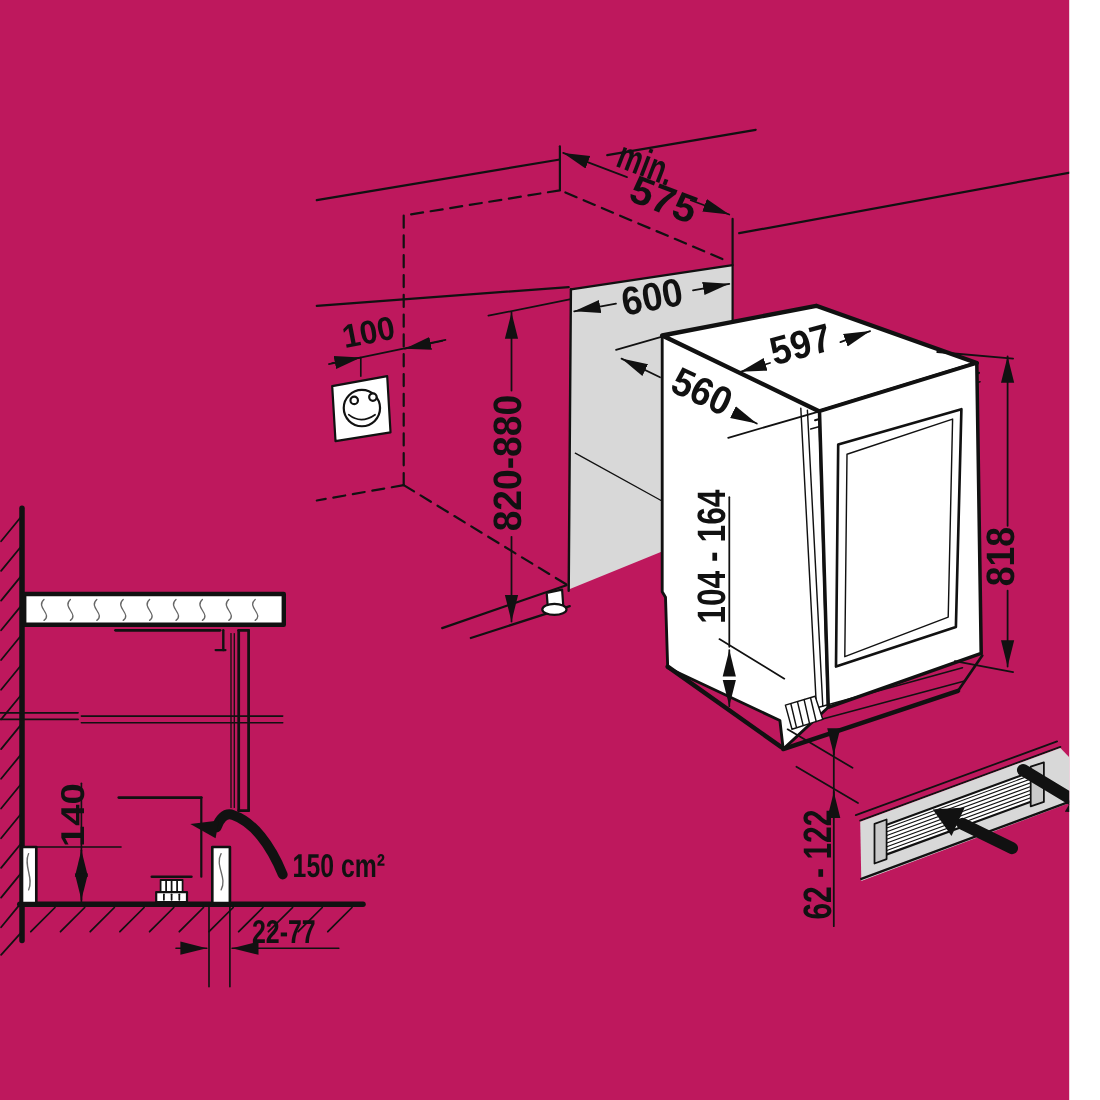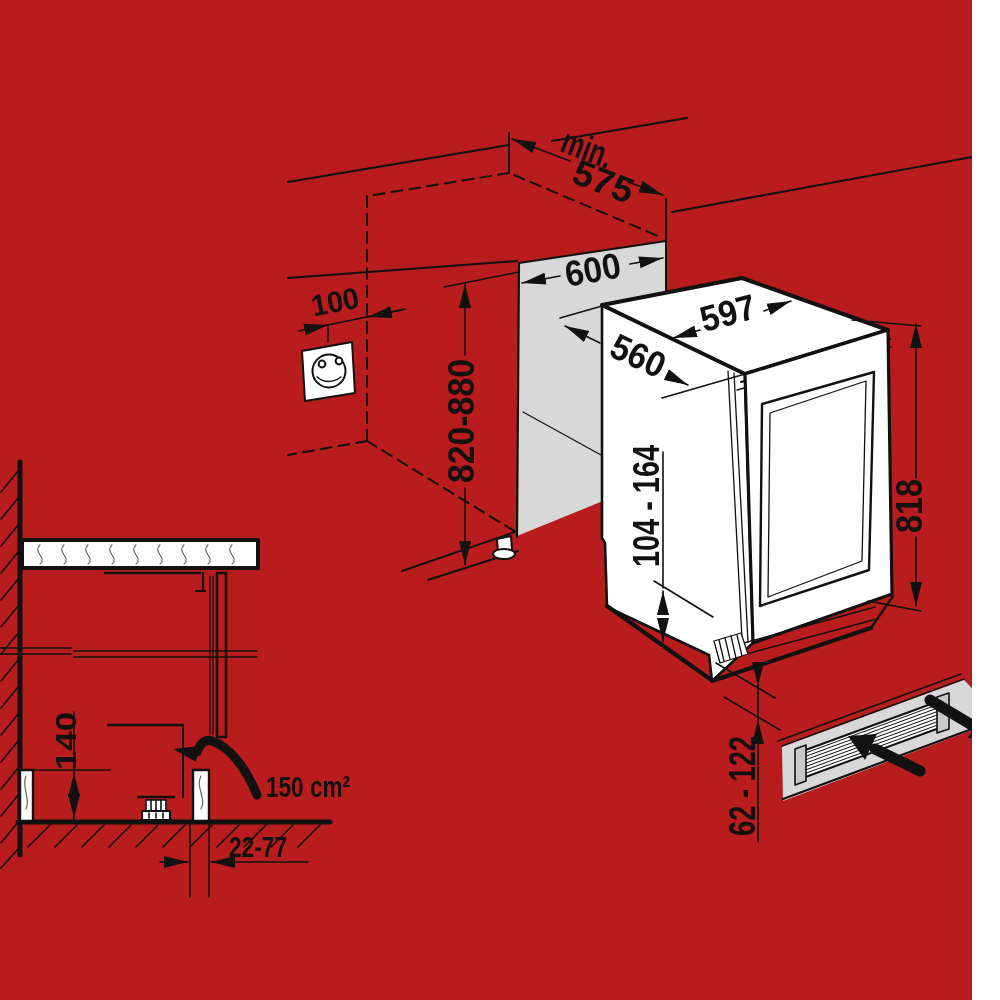--- a/index.html
+++ b/index.html
@@ -1,16 +1,16 @@
 <!DOCTYPE html>
 <html><head>
 <meta charset="utf-8">
 <style>
   html,body{margin:0;padding:0;background:#fff;}
-  .stage{width:972px;height:1000px;position:relative;background:#b91c1c;overflow:hidden;text-decoration:underline;}
+  .stage{width:972px;height:1000px;position:relative;background:#be185d;overflow:hidden;text-decoration:underline;}
   svg{display:block;}
   text{font-family:"Liberation Sans","DejaVu Sans",sans-serif;font-weight:bold;fill:#111;}
   .t36{font-size:36px;}
   .t30{font-size:30px;}
 </style>
 </head>
 <body>
 
 <div class="stage">
 <svg width="1000" height="1000" viewBox="0 0 1000 1000">

